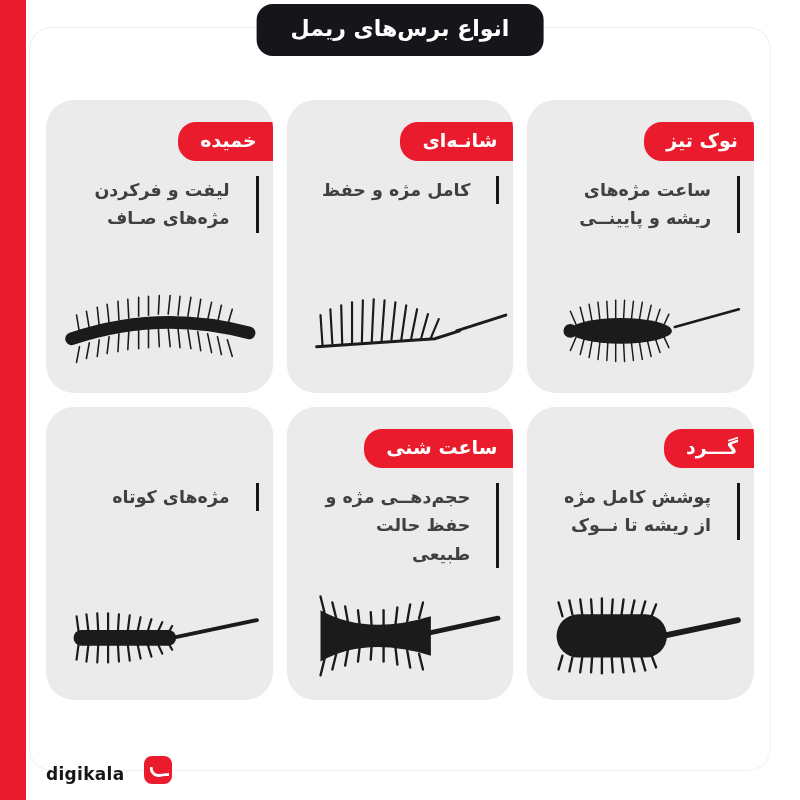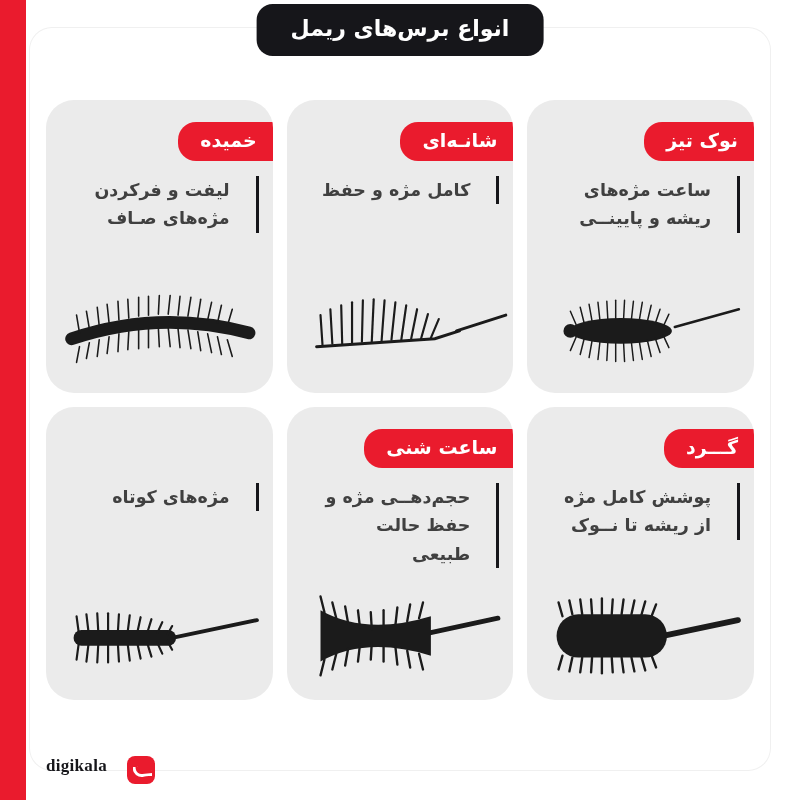--- a/index.html
+++ b/index.html
@@ -97,21 +97,21 @@
   .brush-wrap{
     position:absolute;
     left:0;right:0;bottom:14px;
     height:110px;
   }
   .brush-wrap svg{display:block;width:100%;height:100%;}
   
   .footer{
     position:absolute;
     left:46px;bottom:16px;
-    display:flex;align-items:flex-start;gap:20px;font-family:Liberation Serif, serif;
+    display:flex;align-items:flex-end;gap:20px;
   }
   .logo-mark{
     width:28px;height:28px;border-radius:8px;
     background:#ea1b2d;
     position:relative;
   }
   .logo-mark::after{
     content:"";
     position:absolute;
     left:6px;top:10px;

